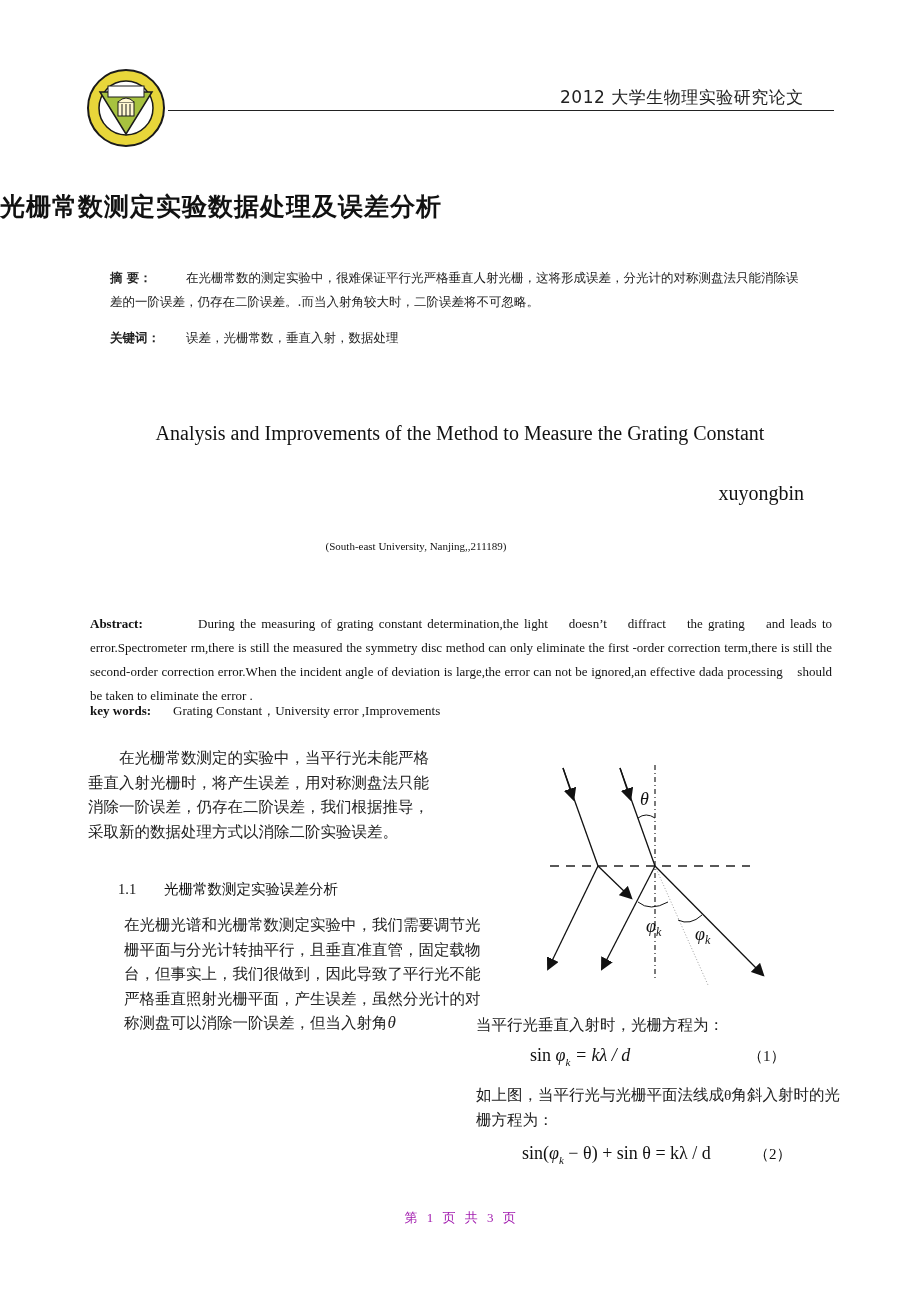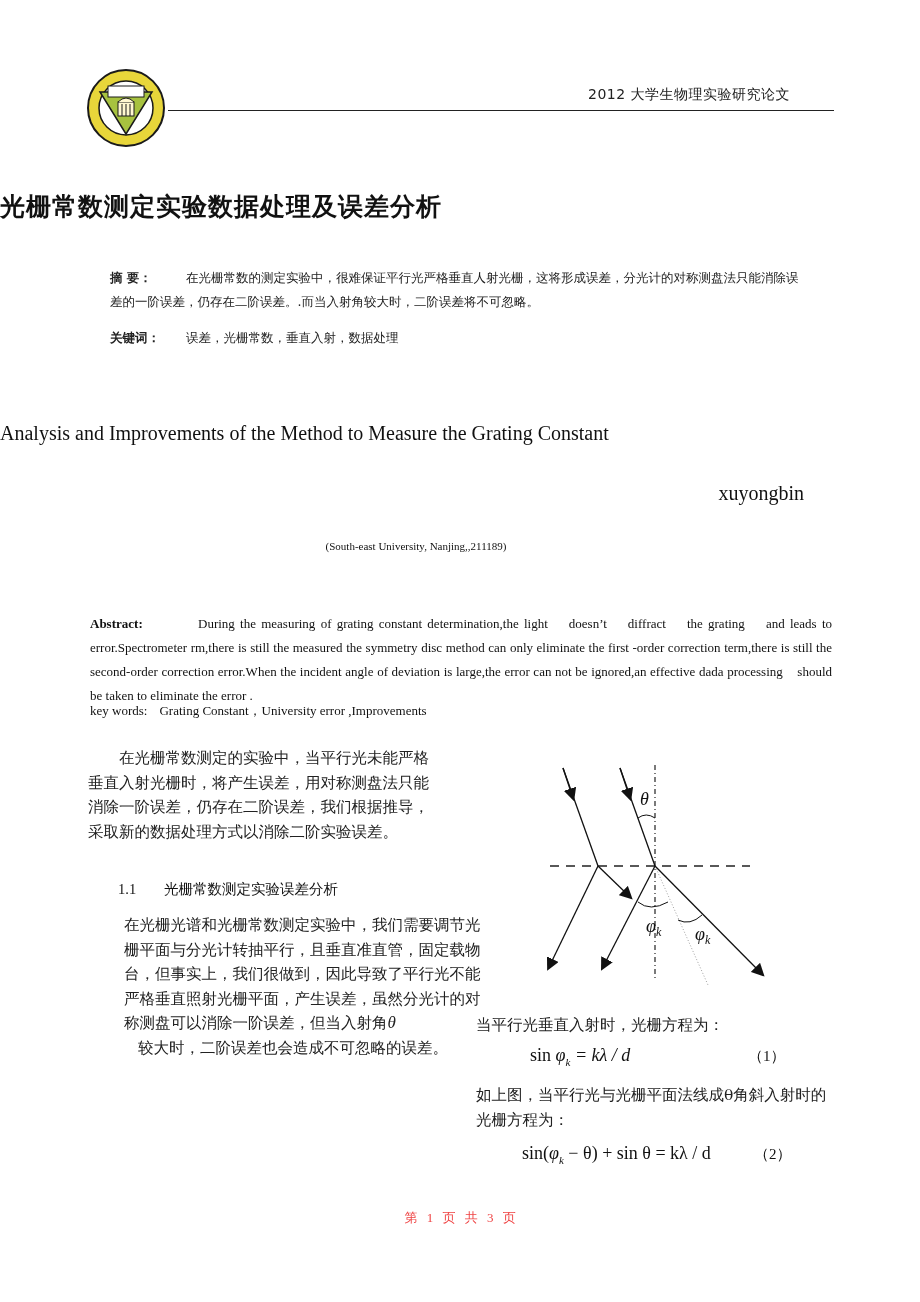--- a/index.html
+++ b/index.html
@@ -2,50 +2,50 @@
 <html><head>
 <meta charset="utf-8">
 <style>
   html,body{margin:0;padding:0;background:#fff;}
   body{width:920px;height:1302px;position:relative;overflow:hidden;color:#111;font-family:"DejaVu Serif","Liberation Serif",serif;}
   .abs{position:absolute;}
   .sans{font-family:"DejaVu Sans","Liberation Sans",sans-serif;}
   .serif{font-family:"Liberation Serif","DejaVu Serif",serif;}
   #logo{left:86px;top:68px;width:80px;height:80px;}
   #header-rule{left:168px;top:110px;width:666px;height:0;border-top:1.5px solid #222;}
-  #header-title{left:560px;top:86px;font-size:14px;color:#222;letter-spacing:0.5px;margin-left:28px;}
+  #header-title{left:560px;top:86px;font-size:17px;color:#222;letter-spacing:0.5px;}
   #title{left:0;width:920px;top:190px;font-size:25px;font-weight:bold;letter-spacing:1px;}
   .cn-small{font-size:12.5px;line-height:24px;color:#222;}
   #abstract-cn{left:110px;top:266px;width:700px;}
   #abstract-cn .lbl{font-weight:bold;display:inline-block;width:76px;}
   #keywords-cn{left:110px;top:326px;}
   #keywords-cn .lbl{font-weight:bold;display:inline-block;width:76px;}
-  #en-title{left:0;width:920px;top:422px;font-size:20px;}
+  #en-title{left:0;width:920px;top:422px;text-align:center;font-size:20px;}
   #author{left:0;width:804px;top:482px;text-align:right;font-size:20px;}
   #affil{left:0;width:832px;top:540px;text-align:center;font-size:11px;}
   #abstract-en{left:90px;top:592px;width:742px;font-size:13px;line-height:24px;text-align:justify;}
   #abstract-en .lbl{font-weight:bold;display:inline-block;width:108px;margin-top:20px;}
   #keywords-en{left:90px;top:702px;font-size:13px;}
-  #keywords-en .lbl{font-weight:normal;margin-right:12px;}
+  #keywords-en .lbl{font-weight:bold;margin-right:22px;}
   .body-cn{font-size:15.5px;line-height:24.5px;color:#222;}
   #intro{left:88px;top:746px;width:356px;text-indent:31px;}
   #sec-heading{left:118px;top:880px;font-size:14.5px;font-weight:normal;}
   #sec-heading .num{display:inline-block;width:46px;font-family:"Liberation Serif",serif;}
   #sec-body{left:88px;top:913px;width:358px;margin-left:36px;}
   #sec-body .indent{display:block;padding-left:14px;}
   #diagram{left:510px;top:760px;width:270px;height:230px;}
   #p-normal{left:476px;top:1013px;}
   .eq{font-family:"Liberation Serif","DejaVu Serif",serif;font-size:18px;}
   .eq i{font-style:italic;}
   #eq1{left:530px;top:1045px;}
   #eq1-num{left:748px;top:1047px;font-size:15px;}
-  #p-oblique{left:476px;top:1083px;width:364px;}
+  #p-oblique{left:476px;top:1083px;width:364px;font-family:Liberation Serif, serif;}
   #eq2{left:522px;top:1143px;}
   #eq2-num{left:754px;top:1145px;font-size:15px;}
-  #footer{left:0;width:920px;top:1209px;text-align:center;font-size:13px;color:#ef4444;word-spacing:6px;}
+  #footer{left:0;width:920px;top:1209px;text-align:center;font-size:13px;color:#a21caf;word-spacing:6px;}
 </style>
 </head>
 <body>
 
 <div id="logo" class="abs">
   <svg width="80" height="80" viewBox="0 0 80 80">
     <circle cx="40" cy="40" r="38" fill="#e8d63a" stroke="#1a1a1a" stroke-width="2"></circle>
     <circle cx="40" cy="40" r="27" fill="#fff" stroke="#1a1a1a" stroke-width="1.5"></circle>
     <polygon points="14,24 66,24 40,66" fill="#a7c23f" stroke="#1a1a1a" stroke-width="1.5"></polygon>
     <rect x="22" y="18" width="36" height="11" fill="#fff" stroke="#1a1a1a" stroke-width="1"></rect>
@@ -79,21 +79,20 @@
   <span class="lbl">key words:</span><span>Grating Constant，University error ,Improvements</span>
 </div>
 
 <div id="intro" class="abs body-cn">在光栅常数测定的实验中，当平行光未能严格垂直入射光栅时，将产生误差，用对称测盘法只能消除一阶误差，仍存在二阶误差，我们根据推导，采取新的数据处理方式以消除二阶实验误差。</div>
 
 <div id="sec-heading" class="abs sans">
   <span class="num">1.1</span><span>光栅常数测定实验误差分析</span>
 </div>
 <div id="sec-body" class="abs body-cn">
   <span>在光栅光谱和光栅常数测定实验中，我们需要调节光栅平面与分光计转抽平行，且垂直准直管，固定载物台，但事实上，我们很做到，因此导致了平行光不能严格垂直照射光栅平面，产生误差，虽然分光计的对称测盘可以消除一阶误差，但当入射角</span><i class="serif" style="font-size:17px">θ</i>
-  <span class="indent">较大时，二阶误差也会造成不可忽略的误差。</span>
 </div>
 
 <div id="diagram" class="abs">
   <svg width="270" height="230" viewBox="0 0 270 230">
     <defs>
       <marker id="arr" markerWidth="10" markerHeight="10" refX="5" refY="5" orient="auto">
         <path d="M0,0 L10,5 L0,10 Z" fill="#111"></path>
       </marker>
     </defs>
 

